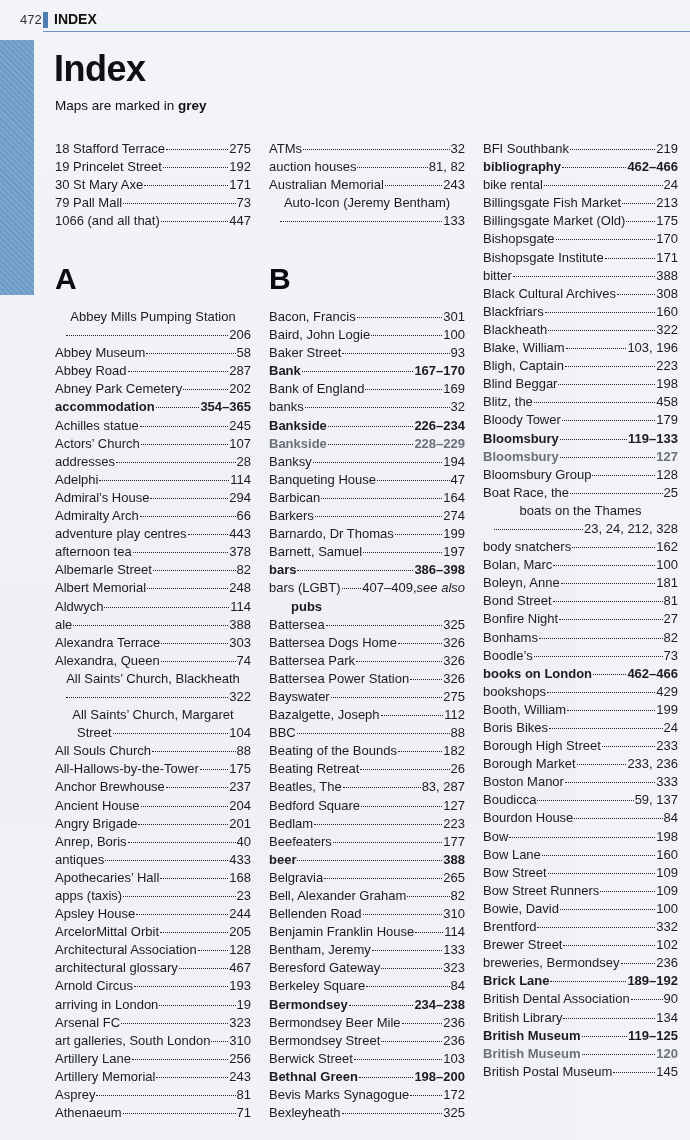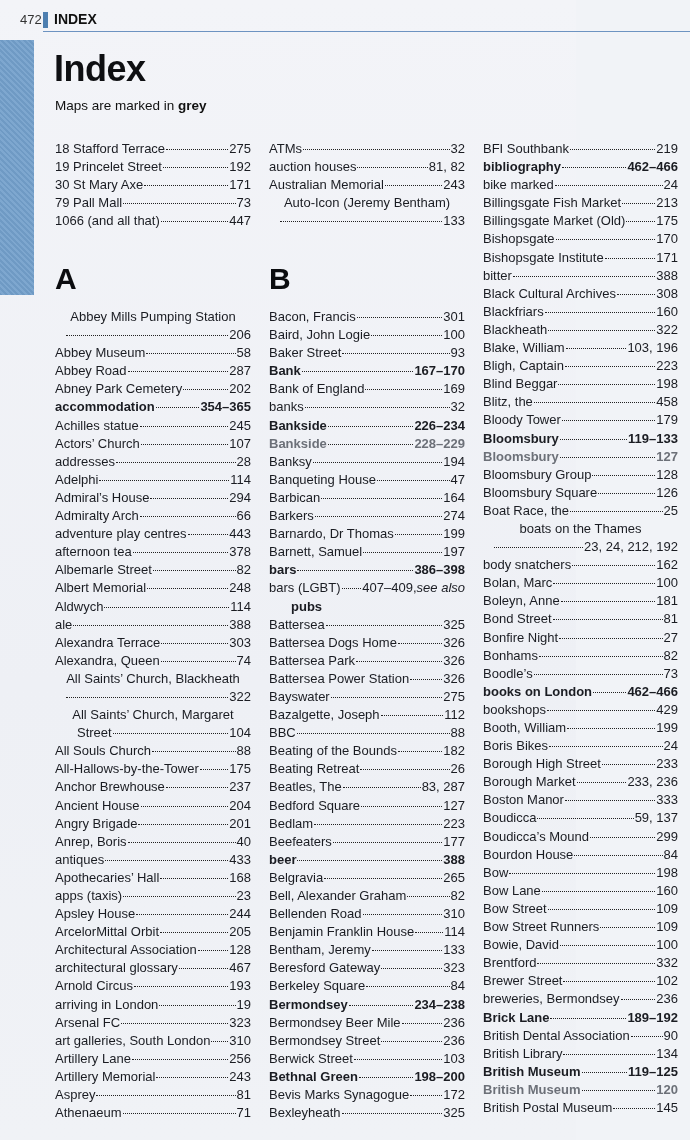--- a/index.html
+++ b/index.html
@@ -587,21 +587,21 @@
         <span class="name">BFI Southbank</span>
         <span class="dots"></span>
         <span class="pages">219</span>
       </div>
       <div class="entry bold">
         <span class="name">bibliography</span>
         <span class="dots"></span>
         <span class="pages">462–466</span>
       </div>
       <div class="entry">
-        <span class="name">bike marked</span>
+        <span class="name">bike rental</span>
         <span class="dots"></span>
         <span class="pages">24</span>
       </div>
       <div class="entry">
         <span class="name">Billingsgate Fish Market</span>
         <span class="dots"></span>
         <span class="pages">213</span>
       </div>
       <div class="entry">
         <span class="name">Billingsgate Market (Old)</span>
@@ -670,36 +670,31 @@
       </div>
       <div class="entry grey">
         <span class="name">Bloomsbury</span>
         <span class="dots"></span>
         <span class="pages">127</span>
       </div>
       <div class="entry">
         <span class="name">Bloomsbury Group</span>
         <span class="dots"></span>
         <span class="pages">128</span>
-      </div>
-      <div class="entry">
-        <span class="name">Bloomsbury Square</span>
-        <span class="dots"></span>
-        <span class="pages">126</span>
       </div>
       <div class="entry">
         <span class="name">Boat Race, the</span>
         <span class="dots"></span>
         <span class="pages">25</span>
       </div>
       <div class="entry wrap">
         <div><span class="name">boats on the Thames</span></div>
         <div class="line2">
           <span class="dots"></span>
-          <span class="pages">23, 24, 212, 192</span>
+          <span class="pages">23, 24, 212, 328</span>
         </div>
       </div>
       <div class="entry">
         <span class="name">body snatchers</span>
         <span class="dots"></span>
         <span class="pages">162</span>
       </div>
       <div class="entry">
         <span class="name">Bolan, Marc</span>
         <span class="dots"></span>
@@ -762,25 +757,20 @@
       </div>
       <div class="entry">
         <span class="name">Boston Manor</span>
         <span class="dots"></span>
         <span class="pages">333</span>
       </div>
       <div class="entry">
         <span class="name">Boudicca</span>
         <span class="dots"></span>
         <span class="pages">59, 137</span>
-      </div>
-      <div class="entry">
-        <span class="name">Boudicca’s Mound</span>
-        <span class="dots"></span>
-        <span class="pages">299</span>
       </div>
       <div class="entry">
         <span class="name">Bourdon House</span>
         <span class="dots"></span>
         <span class="pages">84</span>
       </div>
       <div class="entry">
         <span class="name">Bow</span>
         <span class="dots"></span>
         <span class="pages">198</span>

